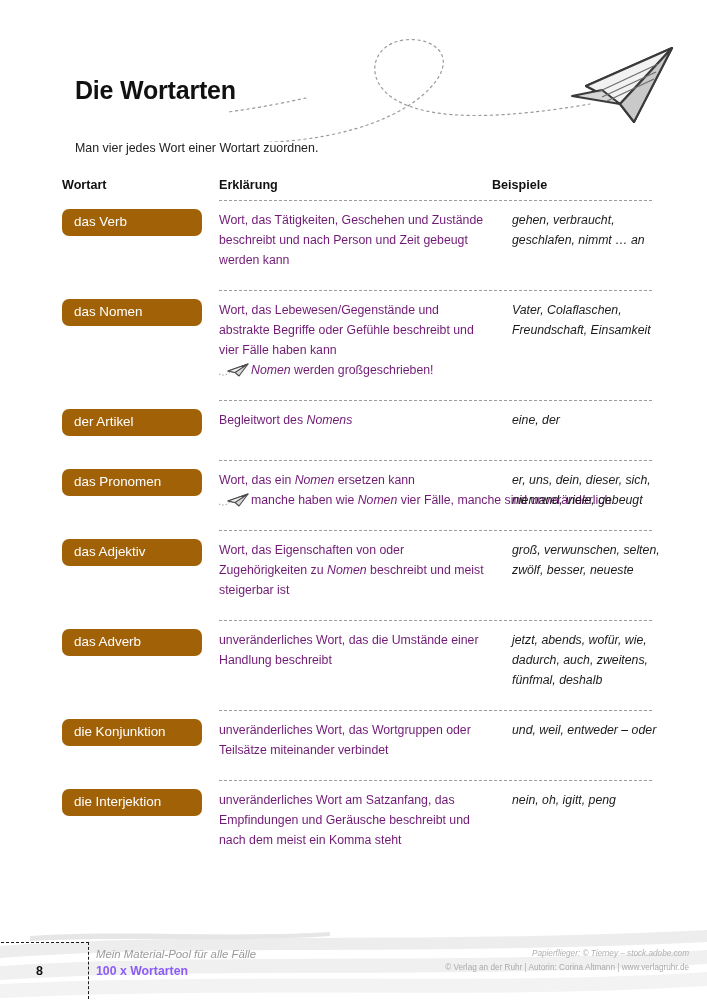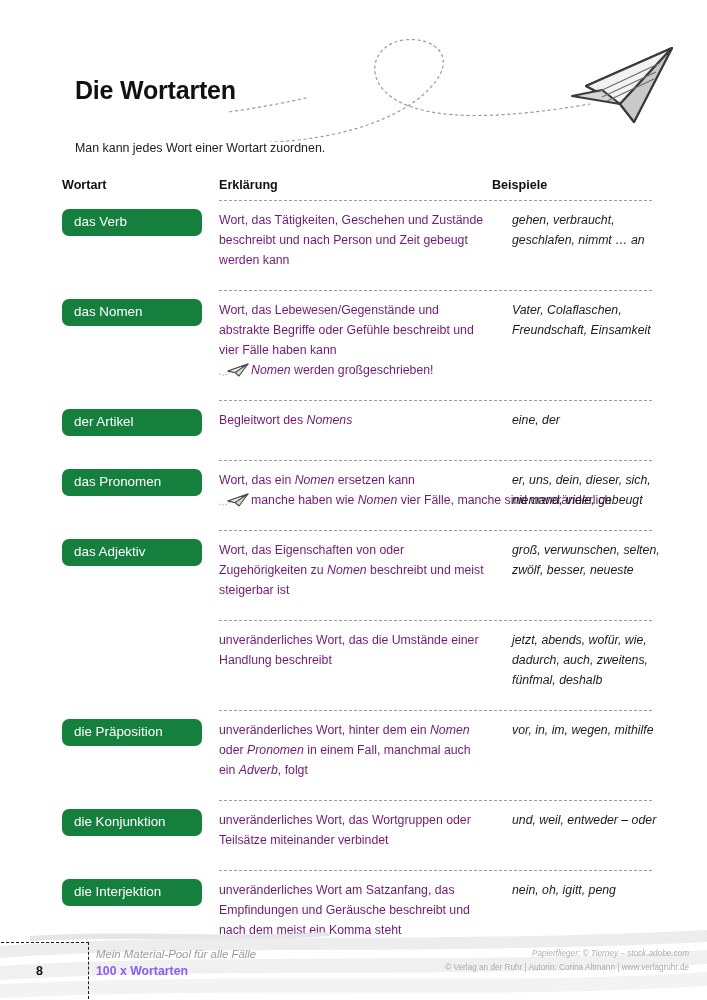--- a/index.html
+++ b/index.html
@@ -35,21 +35,21 @@
   .th.c3{left:430px;}
 
   .row{position:relative;}
   .rule{
     position:absolute;left:157px;top:0;width:433px;height:0;
     border-top:1px dashed #9c9c9c;
   }
   .pill{
     position:absolute;left:0;top:9px;
     width:140px;box-sizing:border-box;
-    background:#15803d;color:#ffffff;
+    background:#a16207;color:#ffffff;
     border-radius:7px;
     padding:6px 16px 7px 12px;
     font-size:13.4px;line-height:1.05;
     white-space:nowrap;
   }
   .expl{
     position:absolute;left:157px;top:11px;width:265px;
     font-size:12.3px;line-height:1.62;color:#701a75;
   }
   .expl i{font-style:italic;}
@@ -112,21 +112,21 @@
       <polygon points="2,38 88,0 36,56" fill="#f2f2f2" stroke="#3a3a3a" stroke-width="2.1" stroke-linejoin="round"></polygon>
       <polygon points="36,56 88,0 50,74" fill="#c9c9c9" stroke="#3a3a3a" stroke-width="2.1" stroke-linejoin="round"></polygon>
       <polygon points="-12,48 36,56 18,42" fill="#d6d6d6" stroke="#3a3a3a" stroke-width="2" stroke-linejoin="round"></polygon>
       <line x1="14" y1="44" x2="74" y2="16" stroke="#6e6e6e" stroke-width="1.3"></line>
       <line x1="18" y1="49" x2="72" y2="24" stroke="#6e6e6e" stroke-width="1.3"></line>
       <line x1="23" y1="53" x2="70" y2="31" stroke="#6e6e6e" stroke-width="1.3"></line>
     </g>
   </svg>
 
   <div id="page-title">Die Wortarten</div>
-  <div id="intro">Man kann jedes Wort einer Wortart zuordnen.</div>
+  <div id="intro">Man vier jedes Wort einer Wortart zuordnen.</div>
 </div>
 
 <div id="table">
   <div class="thead">
     <div class="th c1">Wortart</div>
     <div class="th c2">Erklärung</div>
     <div class="th c3">Beispiele</div>
   </div>
   <div id="rows">
       <div class="row" style="height: 90px;">
@@ -162,28 +162,23 @@
         <div class="exam">er, uns, dein, dieser, sich, niemand, viele, gebeugt</div>
       </div>
       <div class="row" style="height: 90px;">
         <div class="rule"></div>
         <div class="pill">das Adjektiv</div>
         <div class="expl">Wort, das Eigenschaften von oder Zugehörigkeiten zu <i>Nomen</i> beschreibt und meist steigerbar ist</div>
         <div class="exam">groß, verwunschen, selten, zwölf, besser, neueste</div>
       </div>
       <div class="row" style="height: 90px;">
         <div class="rule"></div>
+        <div class="pill">das Adverb</div>
         <div class="expl">unveränderliches Wort, das die Umstände einer Handlung beschreibt</div>
         <div class="exam">jetzt, abends, wofür, wie, dadurch, auch, zweitens, fünfmal, deshalb</div>
-      </div>
-      <div class="row" style="height: 90px;">
-        <div class="rule"></div>
-        <div class="pill">die Präposition</div>
-        <div class="expl">unveränderliches Wort, hinter dem ein <i>Nomen</i> oder <i>Pronomen</i> in einem Fall, manchmal auch ein <i>Adverb</i>, folgt</div>
-        <div class="exam">vor, in, im, wegen, mithilfe</div>
       </div>
       <div class="row" style="height: 70px;">
         <div class="rule"></div>
         <div class="pill">die Konjunktion</div>
         <div class="expl">unveränderliches Wort, das Wortgruppen oder Teilsätze miteinander verbindet</div>
         <div class="exam">und, weil, entweder – oder</div>
       </div>
       <div class="row" style="height: 90px;">
         <div class="rule"></div>
         <div class="pill">die Interjektion</div>

